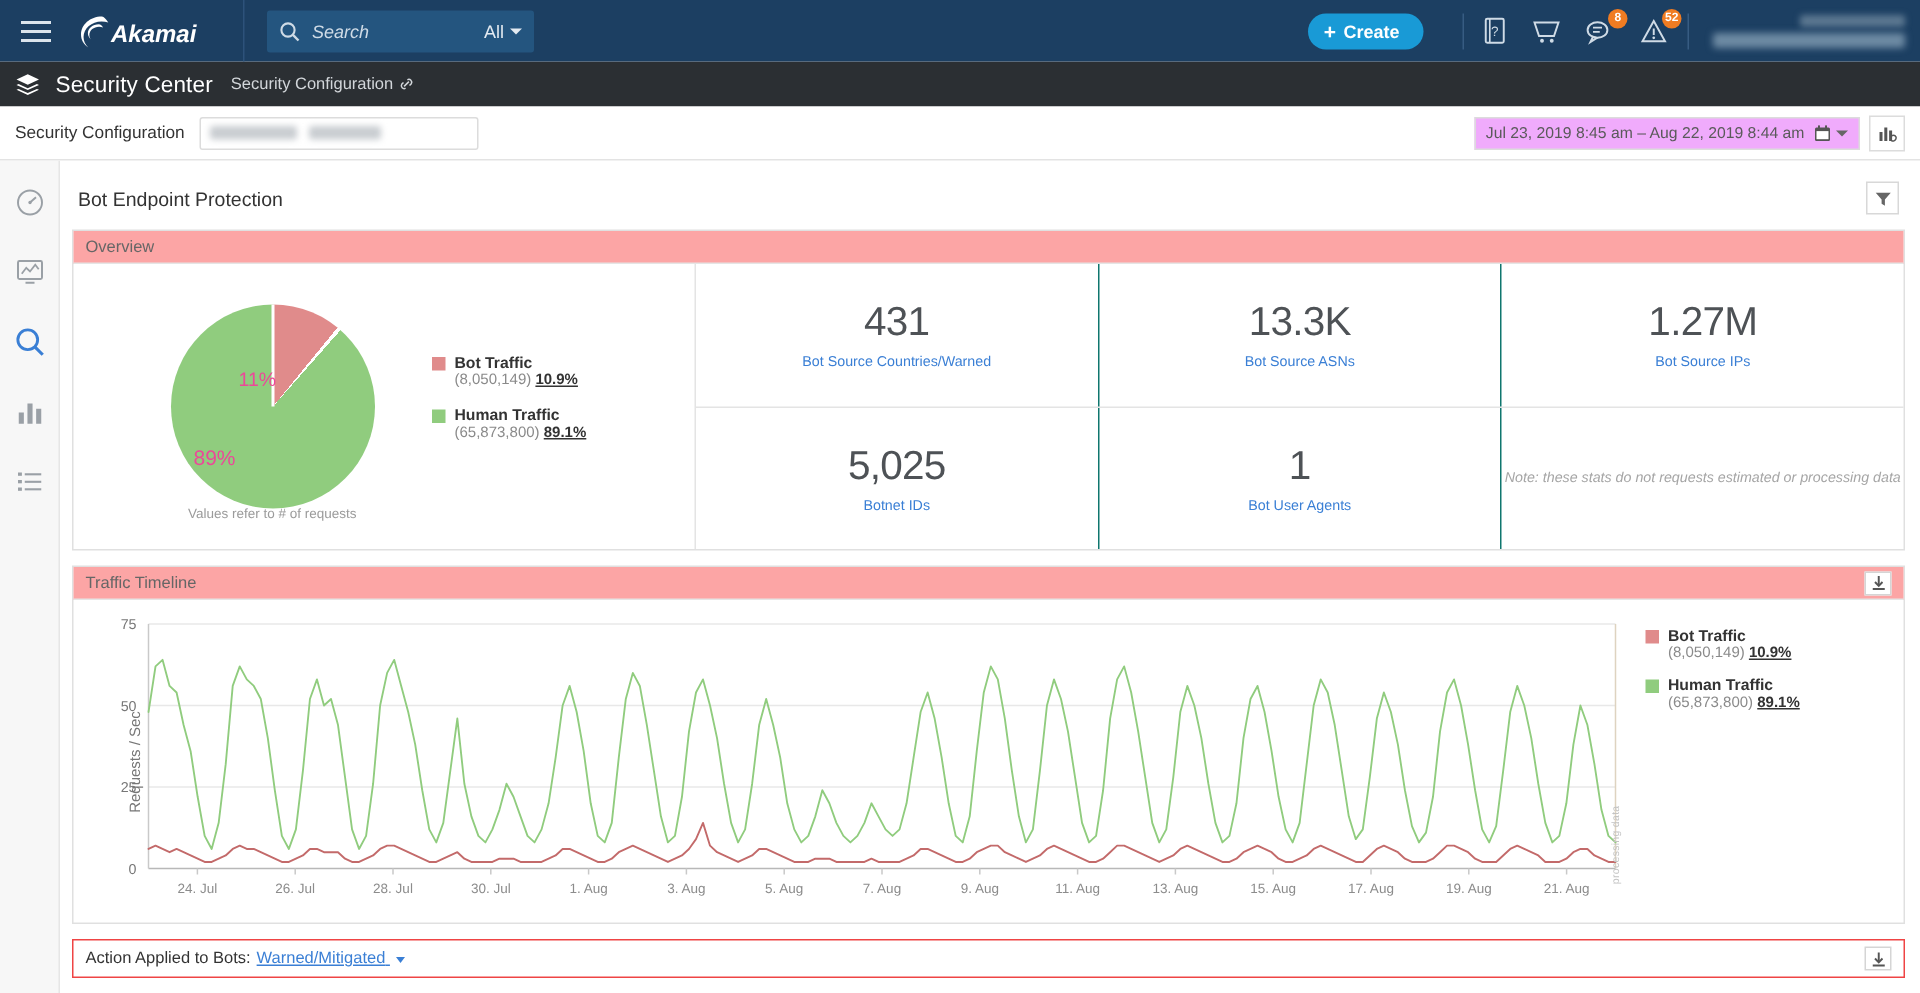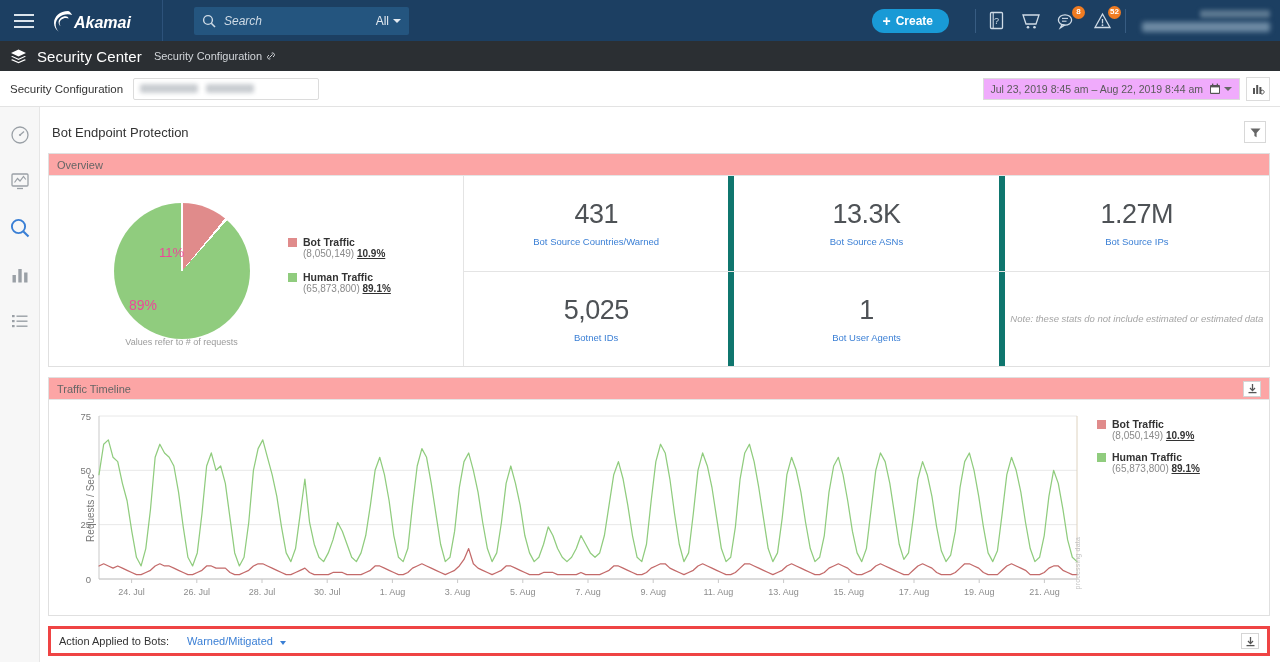--- a/index.html
+++ b/index.html
@@ -16,22 +16,22 @@
     height:41px; background:#1c3f62; display:flex; align-items:center;
     position:relative;
   }
   .hamburger { width:48px; display:flex; flex-direction:column; align-items:center; justify-content:center; gap:4px; cursor:pointer; }
   .hamburger i { display:block; width:20px; height:2px; background:#dbe4ec; }
   .brand { display:flex; align-items:center; padding:0 18px 0 4px; }
   .brand svg { display:block; }
   .divider-v { width:1px; height:41px; background:#2d527a; }
 
   .searchbox {
-    width:215px; height:28px; background:#24557f; border-radius:2px;
-    display:flex; align-items:center; margin-left:31px; padding:0 8px;
+    width:178px; height:28px; background:#24557f; border-radius:2px;
+    display:flex; align-items:center; margin-left:15px; padding:0 8px;
     position:relative;
   }
   .searchbox .sicon { color:#cfdbe6; margin-right:8px; display:flex; }
   .searchbox .sph { color:#cfdbe6; font-style:italic; font-size:12px; }
   .search-all {
     position:absolute; right:8px; color:#e3eaf1; font-size:12px;
     display:flex; align-items:center; gap:4px;
   }
   .caret-d { width:0;height:0;border-left:4px solid transparent;border-right:4px solid transparent;border-top:4px solid #e3eaf1; }
 
@@ -142,21 +142,21 @@
   .swatch { width:9px;height:9px;display:inline-block;}
   .legend-name { font-size:10.5px; font-weight:bold; color:#333;}
   .legend-sub { font-size:10px; color:#8a8a8a; margin-left:15px;}
   .legend-sub b{ color:#333;text-decoration:underline; }
 
   .stats-col { flex:1; display:flex; flex-direction:column; }
   .stats-row { flex:1; display:flex; }
   .stats-row.top { border-bottom:1px solid #e4e4e4; }
   .stat {
     flex:1; display:flex; flex-direction:column; align-items:center; justify-content:center;
-    border-right:6px solid #0f766e;
+    border-right:1px solid #0f766e;
   }
   .stat:last-child { border-right:none; }
   .stat-val { font-size:27px; color:#4e5256; font-weight:normal; letter-spacing:-.5px;}
   .stat-lbl { font-size:9.5px; color:#3a7fd5; margin-top:6px; cursor:pointer;}
   .stat-note { font-size:9.5px; color:#a5a5a5; font-style:italic; text-align:center; line-height:1.5;}
 
   
   .tl-body { height:215px; position:relative; display:flex; }
   .tl-chart { flex:1; position:relative; }
   .axis-title {
@@ -164,23 +164,23 @@
     transform-origin:center; font-size:10px; color:#777; white-space:nowrap;
   }
   .tl-legend { width:185px; padding:18px 0 0 8px;}
   .tl-legend .legend-item{ margin-bottom:10px;}
   .watermark {
     position:absolute; right:8px; bottom:26px; font-size:7px; color:#c3c3c3;
     writing-mode:vertical-rl; transform:rotate(180deg); letter-spacing:.2px;
   }
 
   
-  .bottom-panel { border:3px solid #ef4444; background:#fff;text-align:right; }
+  .bottom-panel { border:1px solid #ef4444; background:#fff;text-align:right; }
   .bottom-head { height:24px; display:flex; align-items:center; padding:0 8px; font-size:11px; color:#333; }
-  .bp-link { color:#3a7fd5; margin-left:18px; cursor:pointer;}
+  .bp-link { color:#3a7fd5; margin-left:4px; cursor:pointer;text-decoration:underline;}
   .bp-caret { width:0;height:0;border-left:3.5px solid transparent;border-right:3.5px solid transparent;border-top:4px solid #3a7fd5; display:inline-block; margin-left:4px;}
   .bp-dl { margin-left:auto; width:18px;height:16px;border:1px solid #d5d5d5;background:#fff;display:flex;align-items:center;justify-content:center;cursor:pointer;}
 </style>
 </head>
 <body>
 
 <div class="topbar">
   <div class="hamburger">
     <i></i>
       <i></i>
@@ -412,21 +412,21 @@
           <div class="stats-row">
             <div class="stat">
               <span class="stat-val">5,025</span>
               <span class="stat-lbl">Botnet IDs</span>
             </div>
             <div class="stat">
               <span class="stat-val">1</span>
               <span class="stat-lbl">Bot User Agents</span>
             </div>
             <div class="stat">
-              <span class="stat-note">Note: these stats do not include estimated or estimated data</span>
+              <span class="stat-note">Note: these stats do not requests estimated or processing data</span>
             </div>
           </div>
         </div>
       </div>
     </div>
 
     <div class="panel">
       <div class="panel-head">
         <span>Traffic Timeline</span>
         <span class="dl">

